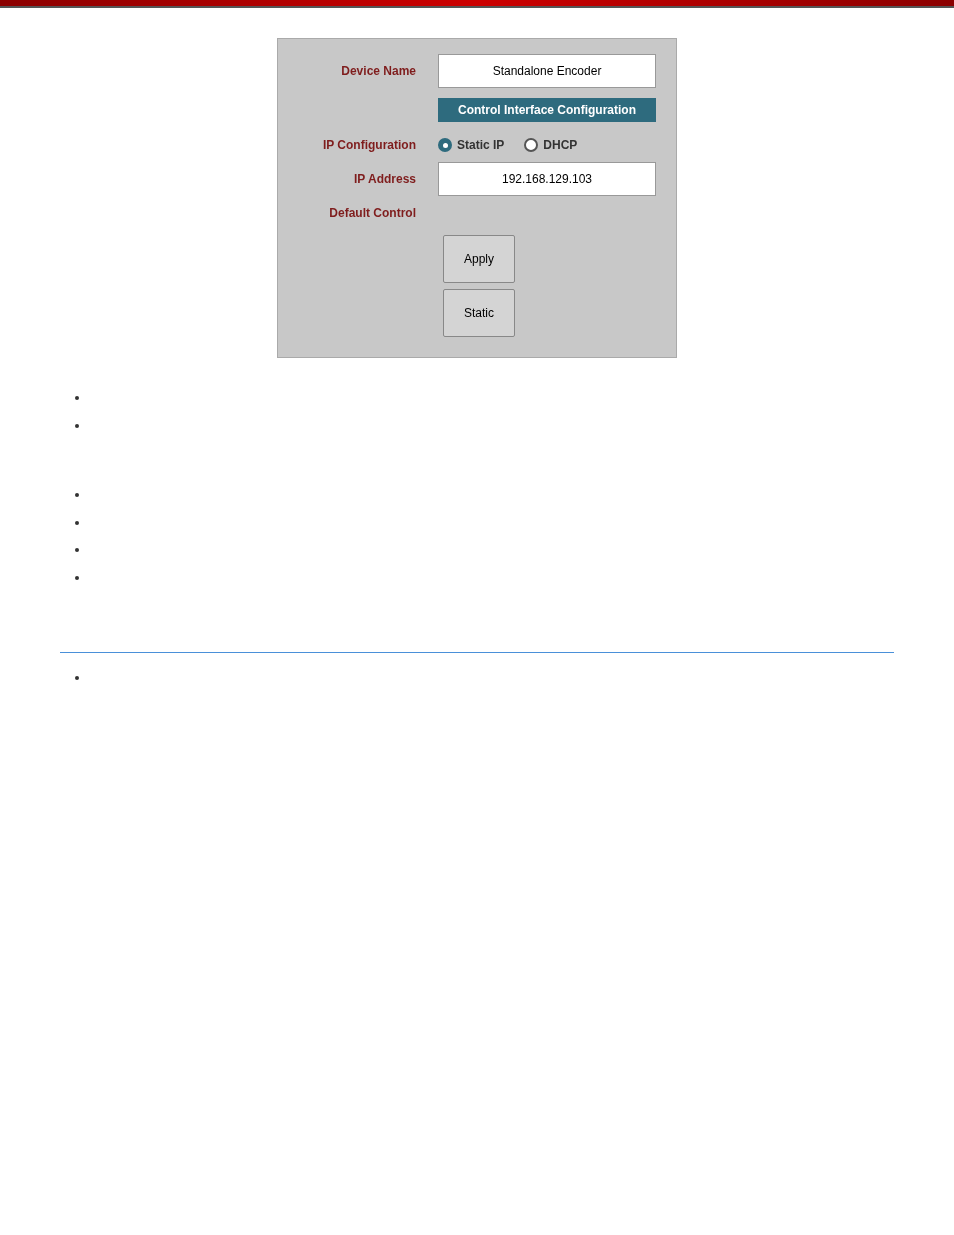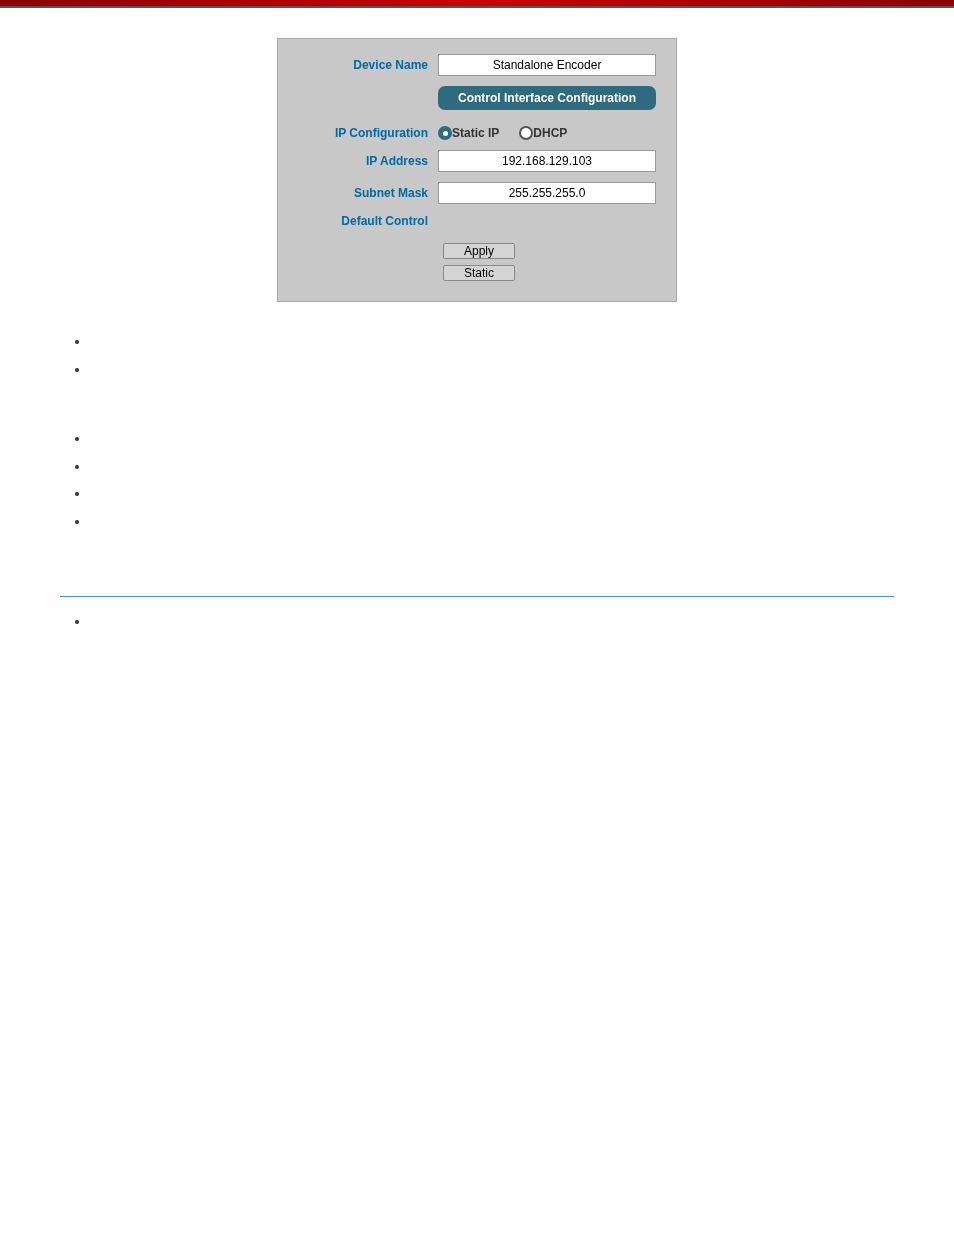--- a/index.html
+++ b/index.html
@@ -36,58 +36,58 @@
       display: flex;
       align-items: center;
       margin-bottom: 10px;
     }
 
     .form-label {
       width: 140px;
       text-align: right;
       font-weight: bold;
       font-size: 12px;
-      padding-right: 10px;
-      color: #0369a1;
+      padding-right: 22px;
+      color: #7f1d1d;
     }
 
     .form-input {
       flex: 1;
-      padding: 3px 8px;
+      padding: 9px 8px;
       font-size: 12px;
       border: 1px solid #999;
       background: #fff;
       text-align: center;
     }
 
     .section-header {
       background: #2e6b7e;
       color: #fff;
       text-align: center;
       padding: 5px 10px;
       font-size: 12px;
       font-weight: bold;
       margin-bottom: 8px;
       width: 100%;
-      border-radius: 7px;
     }
 
     .section-header-row {
       margin-bottom: 8px;
     }
 
     .radio-group {
       display: flex;
       align-items: center;
       gap: 20px;
     }
 
     .radio-option {
       display: flex;
       align-items: center;
+      gap: 5px;
       font-size: 12px;
       font-weight: bold;
       cursor: pointer;
     }
 
     .radio-circle {
       width: 14px;
       height: 14px;
       border-radius: 50%;
       border: 2px solid #555;
@@ -113,21 +113,21 @@
     .buttons-area {
       display: flex;
       flex-direction: column;
       align-items: flex-start;
       margin-left: 145px;
       gap: 6px;
       margin-top: 15px;
     }
 
     .btn {
-      padding: 0 20px;
+      padding: 16px 20px;
       font-size: 12px;
       border: 1px solid #888;
       background: #d4d4d4;
       cursor: pointer;
       border-radius: 2px;
       min-width: 70px;
       text-align: left;
     }
 
     .bullets-section {
@@ -185,24 +185,20 @@
           <span>DHCP</span>
         </label>
       </div>
     </div>
 
     <div class="form-row">
       <div class="form-label">IP Address</div>
       <input class="form-input" type="text" value="192.168.129.103" style="">
     </div>
 
-    <div class="form-row">
-      <div class="form-label">Subnet Mask</div>
-      <input class="form-input" type="text" value="255.255.255.0" style="">
-    </div>
 
     <div class="form-row">
       <div class="form-label">Default Control</div>
     </div>
 
 
     <div class="buttons-area">
       <button class="btn">Apply</button>
       <button class="btn">Static</button>
     </div>

